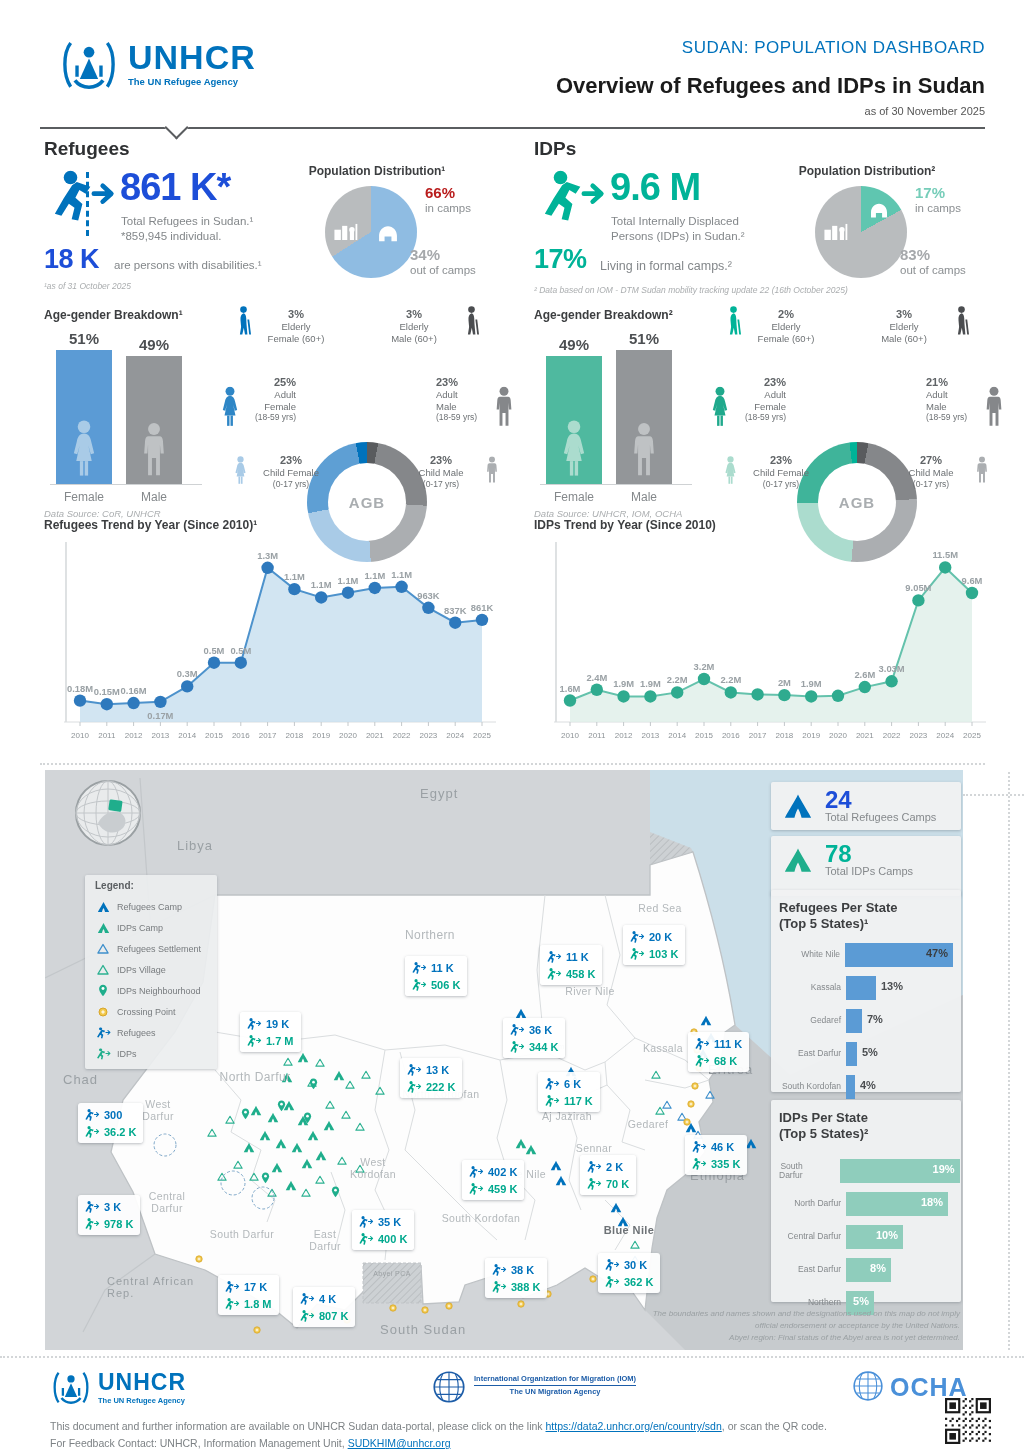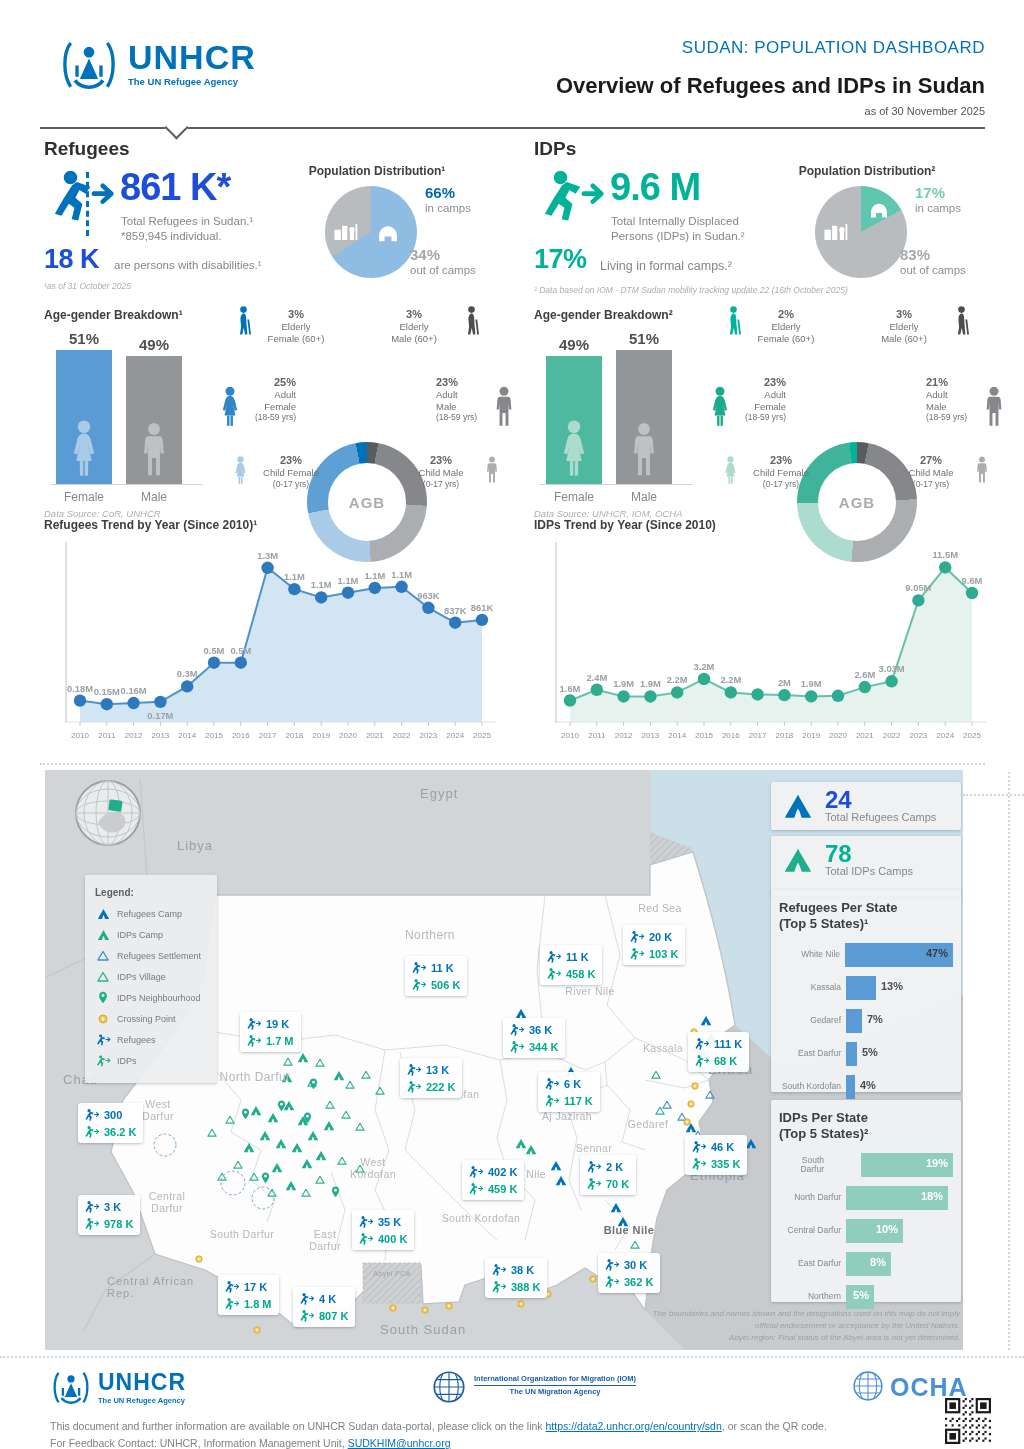--- a/index.html
+++ b/index.html
@@ -16,21 +16,21 @@
   .sect-title{font-size:19px;font-weight:bold;color:#2e3032}
   .bignum{font-size:38px;font-weight:800;letter-spacing:-1px}
   .blue{color:#1d4ed8}.teal{color:#00B398}
   .desc{font-size:11.5px;color:#83878a;line-height:1.3}
   .midnum{font-size:27px;font-weight:800;letter-spacing:-.5px}
   .fnote{font-size:8.5px;color:#aaadaf;font-style:italic}
   .chtitle{font-size:12px;font-weight:bold;color:#3c3e40}
   .pie{border-radius:50%;position:relative}
   .pclbl{font-size:15px;font-weight:bold}
   .psub{font-size:11.5px;color:#8b8f92}
-  .c-inblue{color:#0369a1}.c-ingreen{color:#76CDB9}.c-gray{color:#A5A8AB}
+  .c-inblue{color:#b91c1c}.c-ingreen{color:#76CDB9}.c-gray{color:#A5A8AB}
   .gwrap{position:absolute;display:flex;align-items:flex-end}
   .gslot{width:56px;display:flex;flex-direction:column;align-items:center;justify-content:flex-end;margin-right:14px}
   .gpct{font-size:15px;font-weight:bold;color:#4c4f52;margin-bottom:3px}
   .gbar{width:56px;position:relative}
   .gicon{position:absolute;bottom:6px;left:50%;transform:translateX(-50%)}
   .gname{font-size:12px;color:#84888b;width:56px;text-align:center}
   .baseline{height:1px;background:#cfd2d4}
   .src{font-size:9.5px;color:#abaeb0;font-style:italic}
   .donut{border-radius:50%;position:relative}
   .donut .hole{position:absolute;border-radius:50%;background:#fff;display:flex;align-items:center;justify-content:center;font-size:15px;font-weight:bold;letter-spacing:1px;color:#A9ADB0}
@@ -40,21 +40,21 @@
   .dotline{border-top:2px dotted #d3d6d8}
   .vdotline{border-left:2px dotted #d3d6d8}
   
   #map{position:absolute;left:45px;top:770px;width:918px;height:580px;background:#D2D5D8;overflow:hidden}
   .country-lbl{position:absolute;font-size:13px;color:#9aa0a4;letter-spacing:1px}
   .state-lbl{position:absolute;font-size:10.5px;color:#b3b8bb;letter-spacing:.4px;text-align:center}
   .mbox{position:absolute;background:rgba(255,255,255,.93);border-radius:3px;box-shadow:0 1px 3px rgba(60,70,80,.35);padding:3px 7px 3px 5px;z-index:5}
   .mrow{display:flex;align-items:center;height:17px;font-size:11px;font-weight:bold;white-space:nowrap}
   .mrow.r{color:#0072BC}.mrow.g{color:#00A98E}
   .mrow svg{margin-right:4px}
-  .legend{position:absolute;background:rgba(236,238,239,.92);box-shadow:0 1px 3px rgba(60,70,80,.3);border-radius:2px;padding:12px 10px;z-index:6}
+  .legend{position:absolute;background:rgba(236,238,239,.92);box-shadow:0 1px 3px rgba(60,70,80,.3);border-radius:2px;padding:5px 10px;z-index:6}
   .leg-title{font-size:10px;font-weight:bold;color:#5b5f62;margin-bottom:5px}
   .leg-item{display:flex;align-items:center;height:21px;font-size:9px;color:#777b7e}
   .leg-item .lic{width:16px;display:flex;justify-content:center;margin-right:6px}
   .sbox{position:absolute;background:rgba(240,241,242,.95);box-shadow:0 1px 3px rgba(60,70,80,.3);border-radius:2px;z-index:6}
   .campnum{font-size:24px;font-weight:bold;line-height:1}
   .camplbl{font-size:11px;color:#85898c}
   .sb-title{font-size:13px;font-weight:bold;color:#3c3e40;line-height:1.25}
   .hrow{display:flex;align-items:center;margin-bottom:9px}
   .hlbl{width:62px;text-align:right;font-size:8.5px;color:#85898c;padding-right:5px;line-height:1.05}
   .hbarwrap{position:relative;height:24px;flex:1}
@@ -1050,26 +1050,26 @@
             <div class="hbar" style="background: rgb(91, 155, 213); width: 9px;">
               <span class="hval-out">4%</span>
             </div>
           </div>
         </div>
     </div>
   </div>
 
   <div class="sbox" style="left:726px;top:330px;width:190px;height:202px;padding:10px 8px 4px 8px;box-sizing:border-box">
     <div class="sb-title">IDPs Per State</div>
-    <div class="sb-title" style="margin-bottom:10px">(Top 5 States)²</div>
+    <div class="sb-title" style="margin-bottom:16px">(Top 5 States)²</div>
     <div>
       <div class="hrow">
           <div class="hlbl">South Darfur</div>
           <div class="hbarwrap">
-            <div class="hbar" style="background: rgb(143, 205, 188); width: 92px; margin-left: 32px;">
+            <div class="hbar" style="background: rgb(143, 205, 188); width: 120px; margin-left: 32px;">
               <span class="hval-in" style="color:#fff">19%</span>
             </div>
           </div>
         </div>
       <div class="hrow">
           <div class="hlbl">North Darfur</div>
           <div class="hbarwrap">
             <div class="hbar" style="background: rgb(143, 205, 188); width: 102px;">
               <span class="hval-in" style="color:#fff">18%</span>
             </div>

